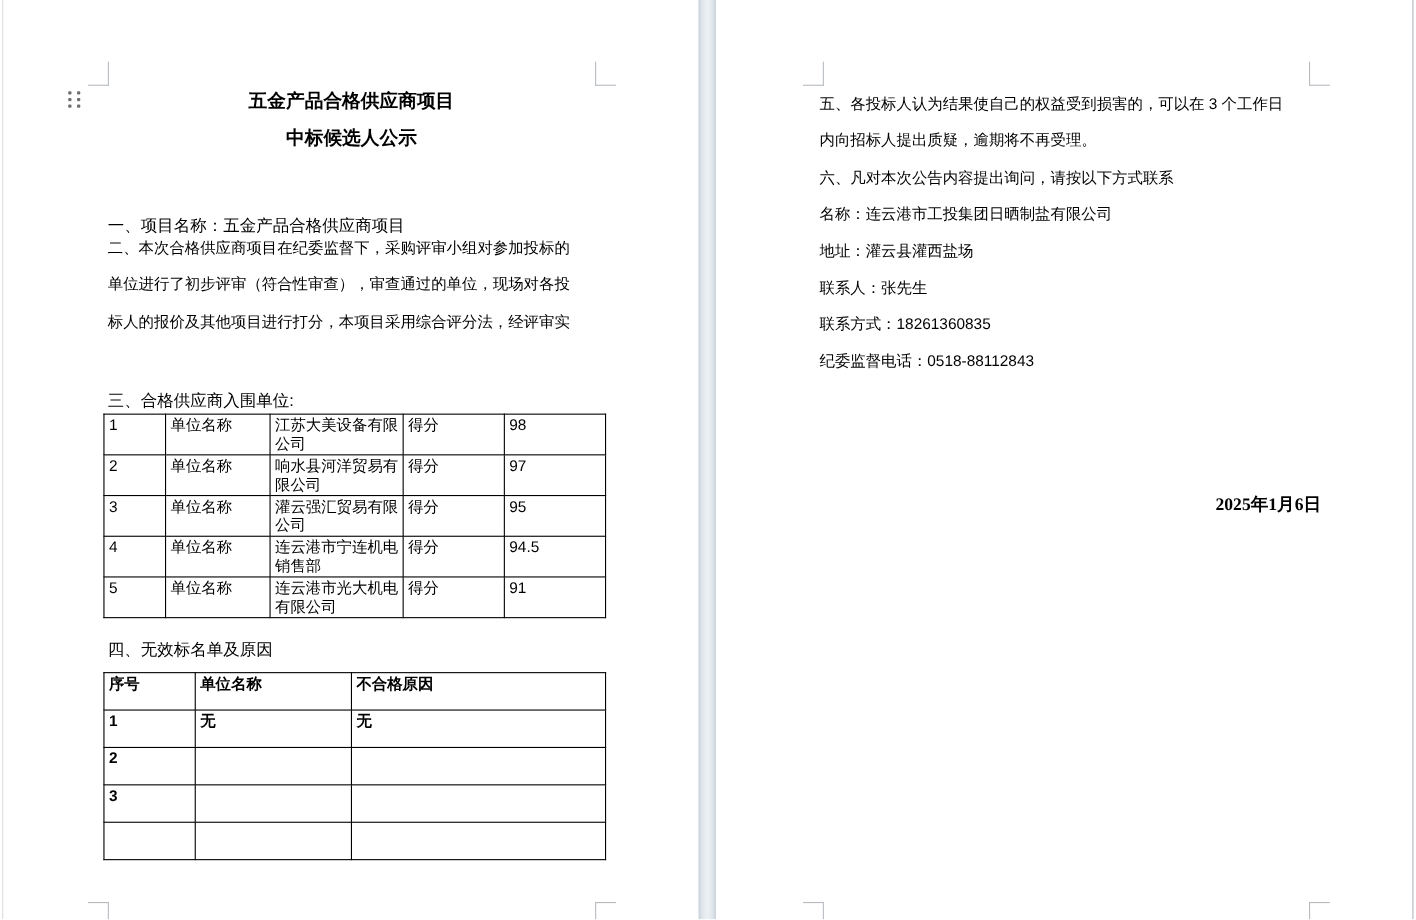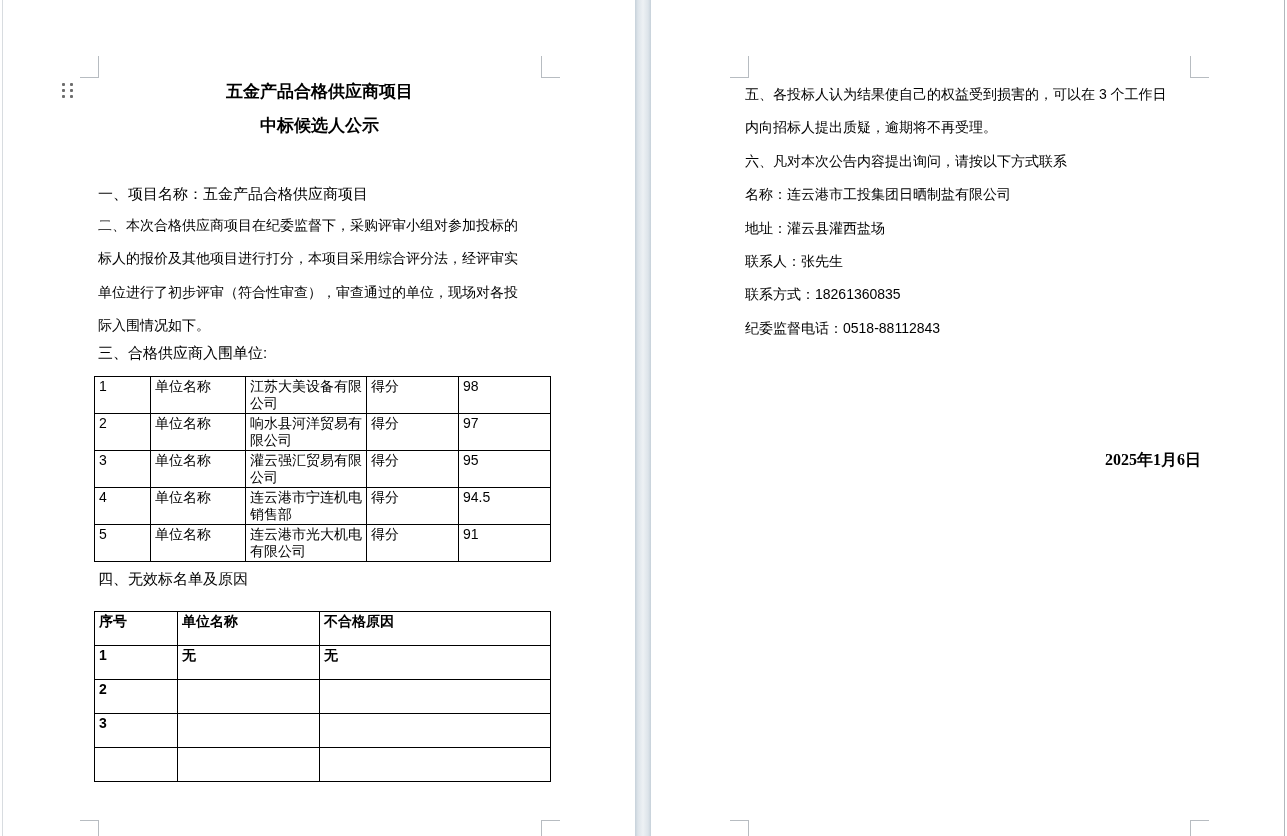--- a/index.html
+++ b/index.html
@@ -35,20 +35,21 @@
   .drag-handle i{background:#6d6d6d;border-radius:1px;}
 
   .doc-title{
     position:absolute;left:95px;width:443px;text-align:center;
     font-weight:bold;font-size:17px;line-height:18px;
     font-family:"Liberation Sans","DejaVu Sans",sans-serif;
   }
   .line{
     position:absolute;font-size:15px;line-height:15px;white-space:pre;
     font-family:"Liberation Sans","DejaVu Sans",sans-serif;
+    margin-top:12px;
   }
   .para{position:absolute;font-family:"Liberation Sans","DejaVu Sans",sans-serif;}
   .para .pline{font-size:14px;line-height:33.4px;height:33.4px;white-space:pre;}
 
   table.doc{
     position:absolute;border-collapse:collapse;table-layout:fixed;
     font-family:"Liberation Sans","DejaVu Sans",sans-serif;
   }
   table.doc td,table.doc th{
     border:1px solid #000;font-size:14px;font-weight:normal;line-height:17px;
@@ -85,23 +86,22 @@
         <i></i>
     </div>
 
     <div class="doc-title" style="top:83px;">五金产品合格供应商项目</div>
     <div class="doc-title" style="top:117px;">中标候选人公示</div>
 
     <div class="line" style="left:95px;top:186px;">一、项目名称：五金产品合格供应商项目</div>
 
     <div class="para" style="left:95px;top:209px;">
       <div class="pline">二、本次合格供应商项目在纪委监督下，采购评审小组对参加投标的</div>
+      <div class="pline">单位进行了初步评审（符合性审查），审查通过的单位，现场对各投</div>
       <div class="pline">标人的报价及其他项目进行打分，本项目采用综合评分法，经评审实</div>
-      <div class="pline">单位进行了初步评审（符合性审查），审查通过的单位，现场对各投</div>
-      <div class="pline">际入围情况如下。</div>
     </div>
 
     <div class="line" style="left:95px;top:345px;">三、合格供应商入围单位:</div>
 
     <table class="doc doc-t1">
       <colgroup>
         <col style="width:56px">
           <col style="width:95px">
           <col style="width:121px">
           <col style="width:92px">

